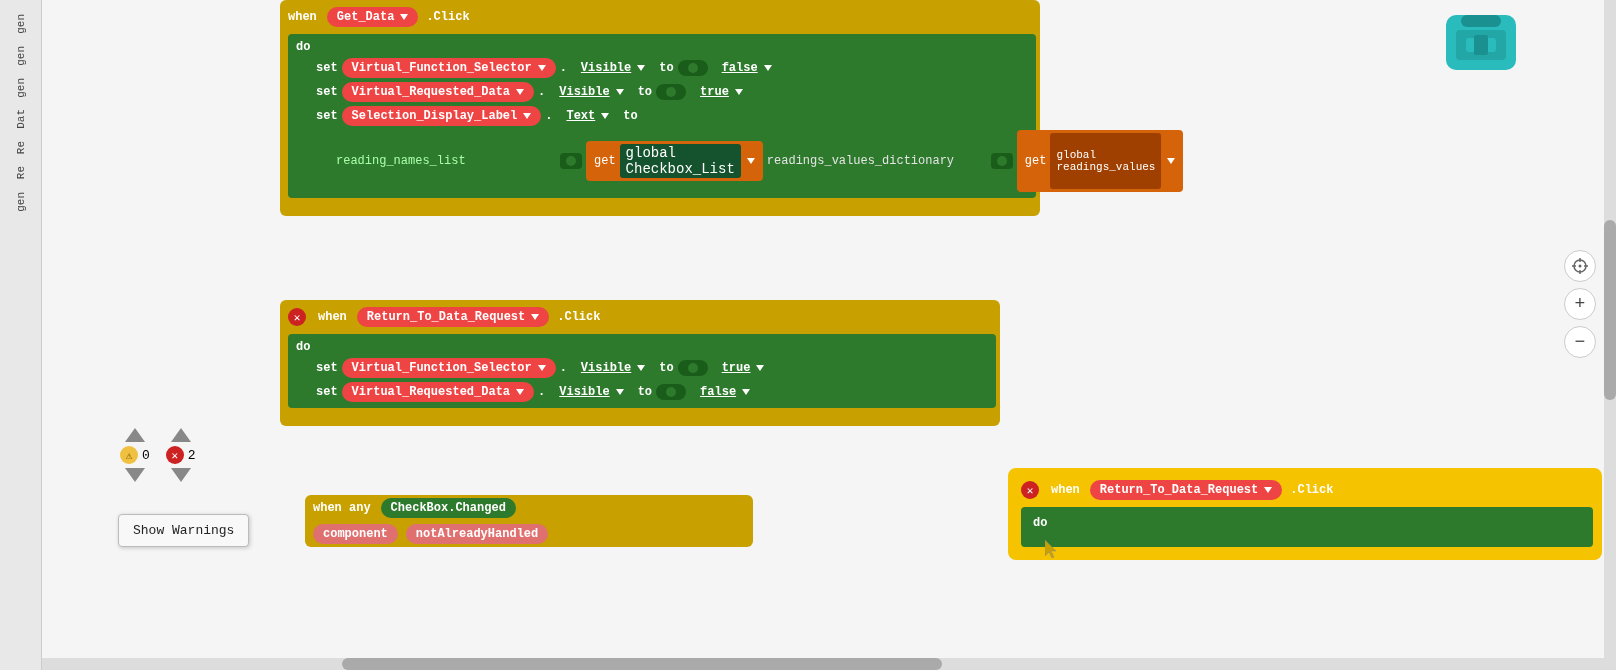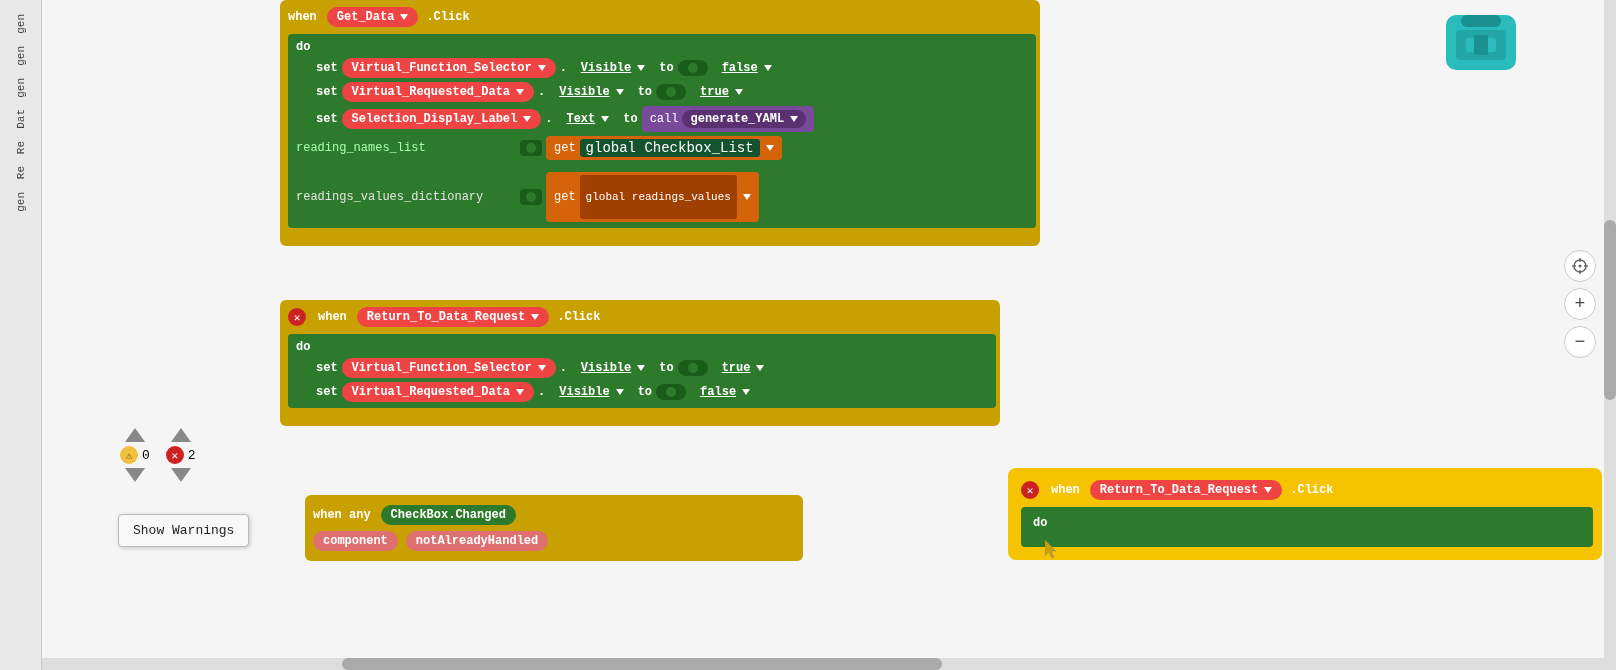--- a/index.html
+++ b/index.html
@@ -355,30 +355,23 @@
           Selection_Display_Label
           <span class="dropdown-arrow"></span>
         </span>
         <span class="label-text text-white">.</span>
         <span class="pill pill-green">
           Text
           <span class="dropdown-arrow"></span>
         </span>
         <span class="label-text text-white">to</span>
 
-        <div style="background:#7a4a9a; border-radius:4px; padding:4px 8px; display:inline-flex; align-items:center; gap:4px;">
-          <span style="color:white; font-size:12px;">call</span>
-          <span class="pill" style="background:#5a3070; font-size:12px; padding:2px 8px;">
-            generate_YAML
-            <span class="dropdown-arrow"></span>
-          </span>
-        </div>
-      </div>
-
-      <div style="display:flex; flex-direction:column; gap:12px;">
+      </div>
+
+      <div style="margin-left:40px; display:flex; flex-direction:row; gap:4px;">
 
         <div class="block-row">
           <span style="color:#aaffaa; font-size:12px; min-width:220px;">reading_names_list</span>
           <div style="background:#1a5c1a; border-radius:4px; padding:3px 6px; display:inline-flex; align-items:center; gap:4px;">
             <div style="width:10px;height:10px;background:#2d7a2d;border-radius:50%;"></div>
           </div>
           <div class="block-orange">
             get
             <span style="background:#14532d; border-radius:3px; padding:1px 6px; font-size:14px;">global Checkbox_List</span>
             <span class="dropdown-arrow"></span>
@@ -459,21 +452,21 @@
         <span class="pill pill-green">
           false
           <span class="dropdown-arrow"></span>
         </span>
       </div>
     </div>
 
     <div style="width:200px; height:10px; background:#c8a000;"></div>
   </div>
 
-  <div style="position:absolute; left:305px; top:495px; width:498px; background:#c8a000; border-radius:6px; padding:10px 8px;">
+  <div style="position:absolute; left:305px; top:495px; width:448px; background:#c8a000; border-radius:6px; padding:3px 8px;">
     <div class="block-row">
       <span class="label-text text-white" style="margin-right:6px;">when any</span>
       <span class="pill" style="background:#2d7a2d; font-size:12px; padding:3px 10px;">
         CheckBox.Changed
       </span>
     </div>
 
     <div class="block-row" style="margin-top:6px; gap:8px;">
       <span class="pill pill-salmon">component</span>
       <span class="pill pill-salmon">notAlreadyHandled</span>

